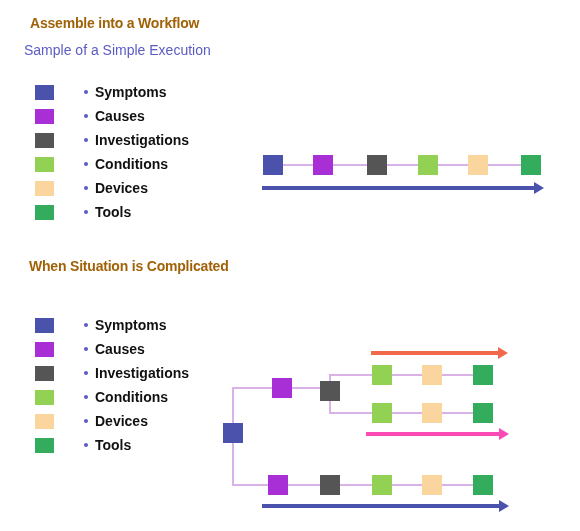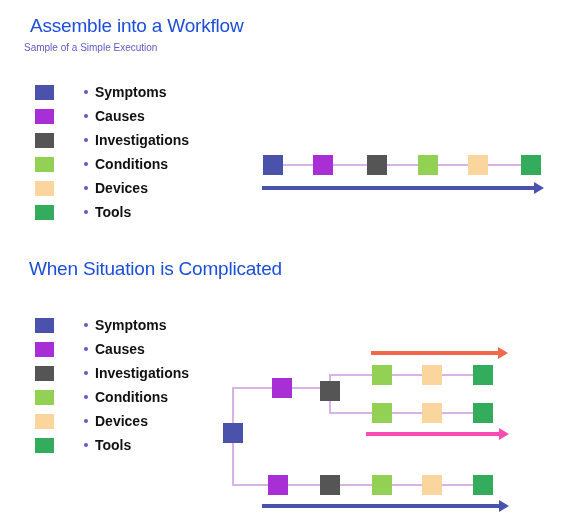--- a/index.html
+++ b/index.html
@@ -16,29 +16,29 @@
     overflow: hidden;
   }
   .slide {
     position: absolute;
     inset: 0;
   }
 
   
   .section-title {
     position: absolute;
-    font-size: 19px;
-    font-weight: normal;
-    color: #1d4ed8;
+    font-size: 14px;
+    font-weight: bold;
+    color: #a16207;
     letter-spacing: -0.2px;
     white-space: nowrap;
   }
   .section-subtitle {
     position: absolute;
-    font-size: 10px;
+    font-size: 14px;
     font-weight: normal;
     color: #5b5bc4;
     white-space: nowrap;
   }
   #title-1 { left: 30px; top: 15px; }
   #subtitle-1 { left: 24px; top: 42px; }
   #title-2 { left: 29px; top: 258px; text-align: center; }
 
   
   .legend {

